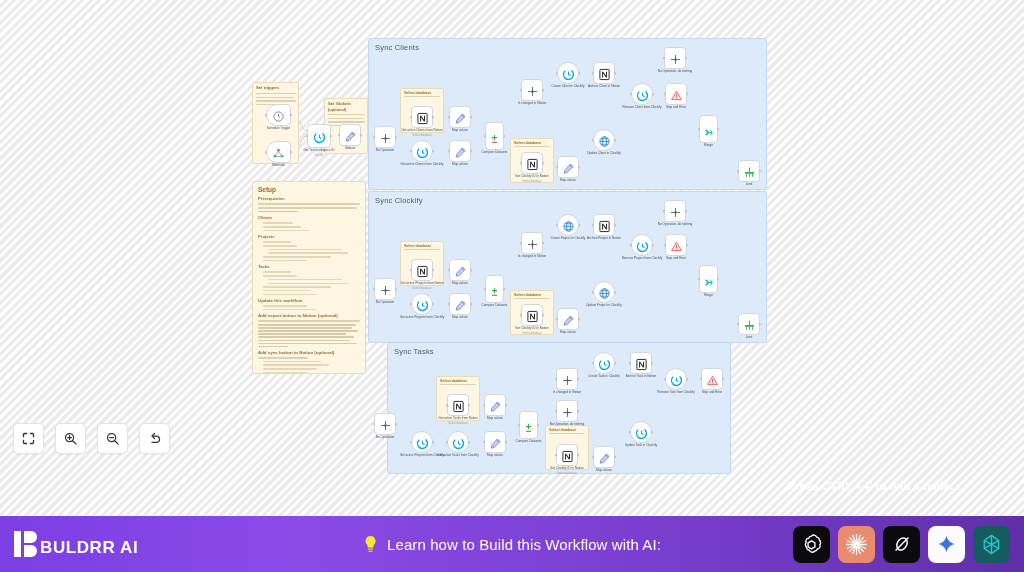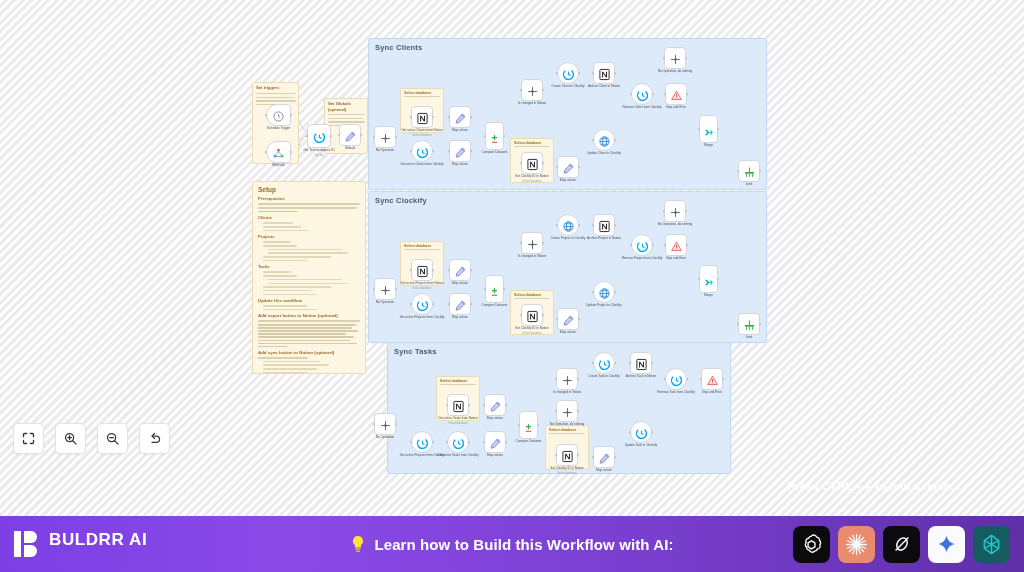--- a/index.html
+++ b/index.html
@@ -58,21 +58,21 @@
   .panel {
     position: absolute;
     background: #dceafa;
     border: 1px solid #c2d8f0;
     border-radius: 3px;
   }
   .panel-title {
     position: absolute;
     top: 4px; left: 6px;
     font-size: 7.5px;
-    font-weight: bold;
+    font-weight: normal;
     color: #4a5b72;
     letter-spacing: .2px;
   }
 
   
   .node {
     position: absolute;
     background: #ffffff;
     border: 1px solid #d3d6dc;
     border-radius: 4px;
@@ -149,30 +149,30 @@
   }
 
   
   #bottombar {
     position: absolute;
     left:0; bottom:0;
     width: 1024px; height: 56px;
     background: linear-gradient(90deg, #7c3fe4 0%, #8b4ae8 28%, #7a3fd0 62%, #5f2fa8 100%);
     display:flex; align-items:center;
   }
-  #brand { display:flex; align-items:flex-start; gap:9px; margin-left: 14px; }
+  #brand { display:flex; align-items:flex-end; margin-left: 14px; }
   #brand-mark { width:26px; height:28px; position:relative; }
   #brand-name {
     color:#fff; font-size:17px; font-weight:bold; letter-spacing:.6px;
   }
   #ai-cta {
     position:absolute; left:50%; transform:translateX(-50%);
     display:flex; align-items:center; gap:9px;
   }
-  #ai-text { color:#fff; font-size:15px; font-weight:bold; letter-spacing:.1px; }
+  #ai-text { color:#fff; font-size:15px; font-weight:normal; letter-spacing:.1px; }
   #ai-logos { position:absolute; right:14px; display:flex; gap:8px; align-items:center; }
   .ailogo {
     width:37px; height:37px; border-radius:8px;
     display:flex; align-items:center; justify-content:center;
   }
 </style>
 </head>
 <body>
 
 <div id="canvas">

